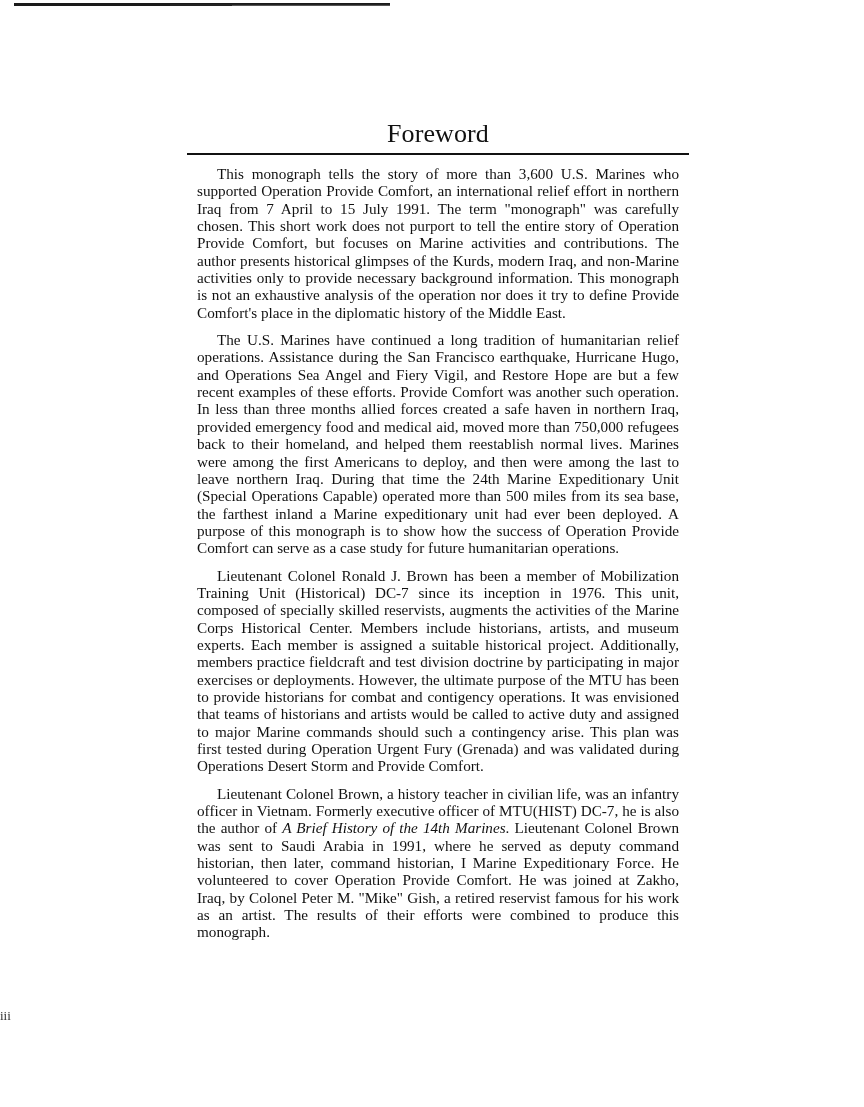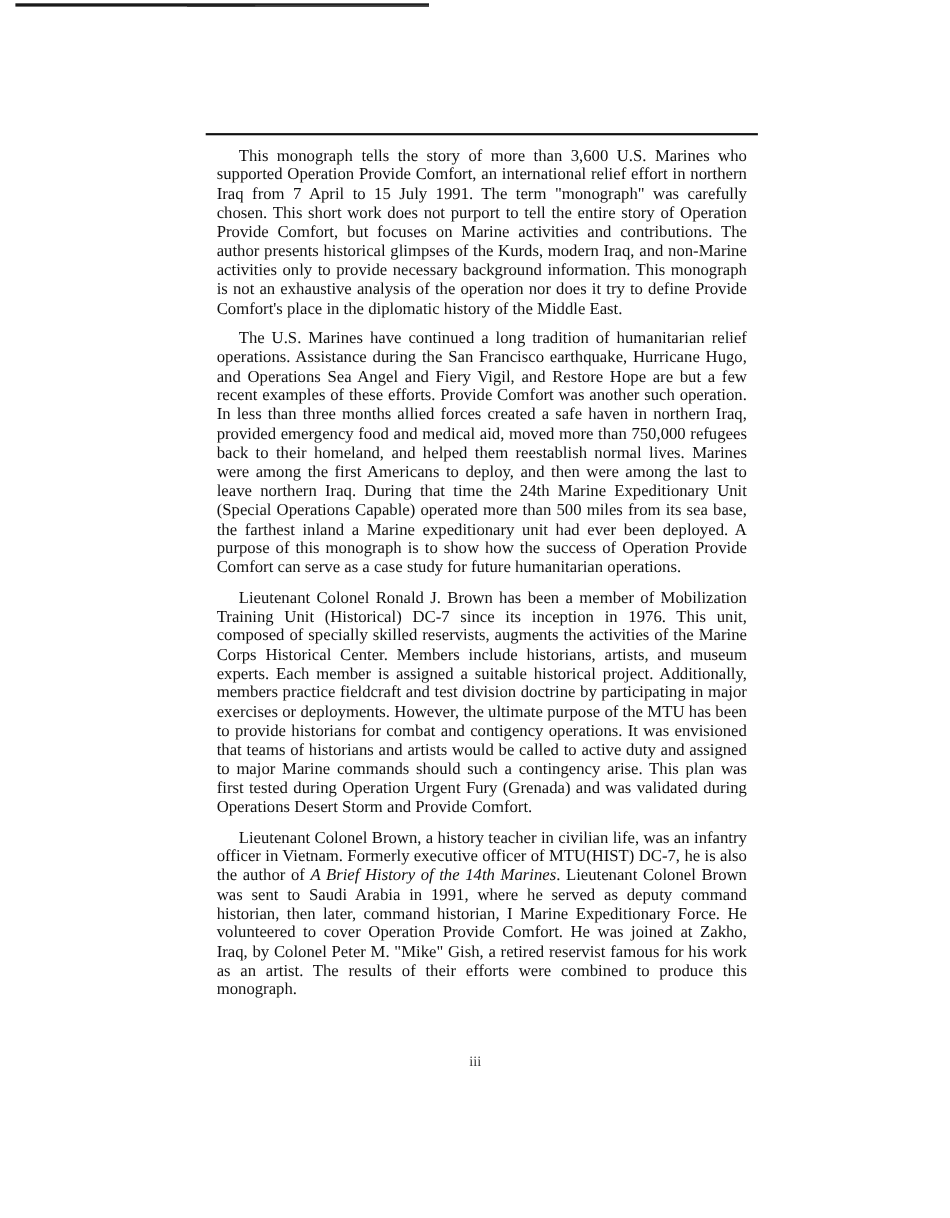--- a/index.html
+++ b/index.html
@@ -67,35 +67,35 @@
       text-indent: 20px;
       hyphens: none;
     }
     .body-text p:first-child {
       text-indent: 20px;
     }
     .page-number {
       position: absolute;
       left: 0;
       width: 864px;
-      top: 957px;
-      text-align: center;
+      top: 1008px;
       font-size: 13px;
       line-height: 16px;
       color: #333;
     }
   </style>
 </head>
 <body>
 
 <div class="scan-edge"></div>
 <div class="scan-edge2"></div>
 <div class="scan-edge3"></div>
 
 <div class="page">
+  <h1 class="title">Foreword</h1>
   <div class="rule"></div>
   <div class="body-text">
     <p>This monograph tells the story of more than 3,600 U.S. Marines who supported Operation Provide Comfort, an international relief effort in northern Iraq from 7 April to 15 July 1991. The term "monograph" was carefully chosen. This short work does not purport to tell the entire story of Operation Provide Comfort, but focuses on Marine activities and contributions. The author presents historical glimpses of the Kurds, modern Iraq, and non-Marine activities only to provide necessary background information. This monograph is not an exhaustive analysis of the operation nor does it try to define Provide Comfort's place in the diplomatic history of the Middle East.</p>
     <p>The U.S. Marines have continued a long tradition of humanitarian relief operations. Assistance during the San Francisco earthquake, Hurricane Hugo, and Operations Sea Angel and Fiery Vigil, and Restore Hope are but a few recent examples of these efforts. Provide Comfort was another such operation. In less than three months allied forces created a safe haven in northern Iraq, provided emergency food and medical aid, moved more than 750,000 refugees back to their homeland, and helped them reestablish normal lives. Marines were among the first Americans to deploy, and then were among the last to leave northern Iraq. During that time the 24th Marine Expeditionary Unit (Special Operations Capable) operated more than 500 miles from its sea base, the farthest inland a Marine expeditionary unit had ever been deployed. A purpose of this monograph is to show how the success of Operation Provide Comfort can serve as a case study for future humanitarian operations.</p>
     <p>Lieutenant Colonel Ronald J. Brown has been a member of Mobilization Training Unit (Historical) DC-7 since its inception in 1976. This unit, composed of specially skilled reservists, augments the activities of the Marine Corps Historical Center. Members include historians, artists, and museum experts. Each member is assigned a suitable historical project. Additionally, members practice fieldcraft and test division doctrine by participating in major exercises or deployments. However, the ultimate purpose of the MTU has been to provide historians for combat and contigency operations. It was envisioned that teams of historians and artists would be called to active duty and assigned to major Marine commands should such a contingency arise. This plan was first tested during Operation Urgent Fury (Grenada) and was validated during Operations Desert Storm and Provide Comfort.</p>
     <p><span>Lieutenant Colonel Brown, a history teacher in civilian life, was an infantry officer in Vietnam. Formerly executive officer of MTU(HIST) DC-7, he is also the author of </span><i>A Brief History of the 14th Marines</i><span>. Lieutenant Colonel Brown was sent to Saudi Arabia in 1991, where he served as deputy command historian, then later, command historian, I Marine Expeditionary Force. He volunteered to cover Operation Provide Comfort. He was joined at Zakho, Iraq, by Colonel Peter M. "Mike" Gish, a retired reservist famous for his work as an artist. The results of their efforts were combined to produce this monograph.</span></p>
   </div>
 </div>
 
 <div class="page-number">iii</div>

